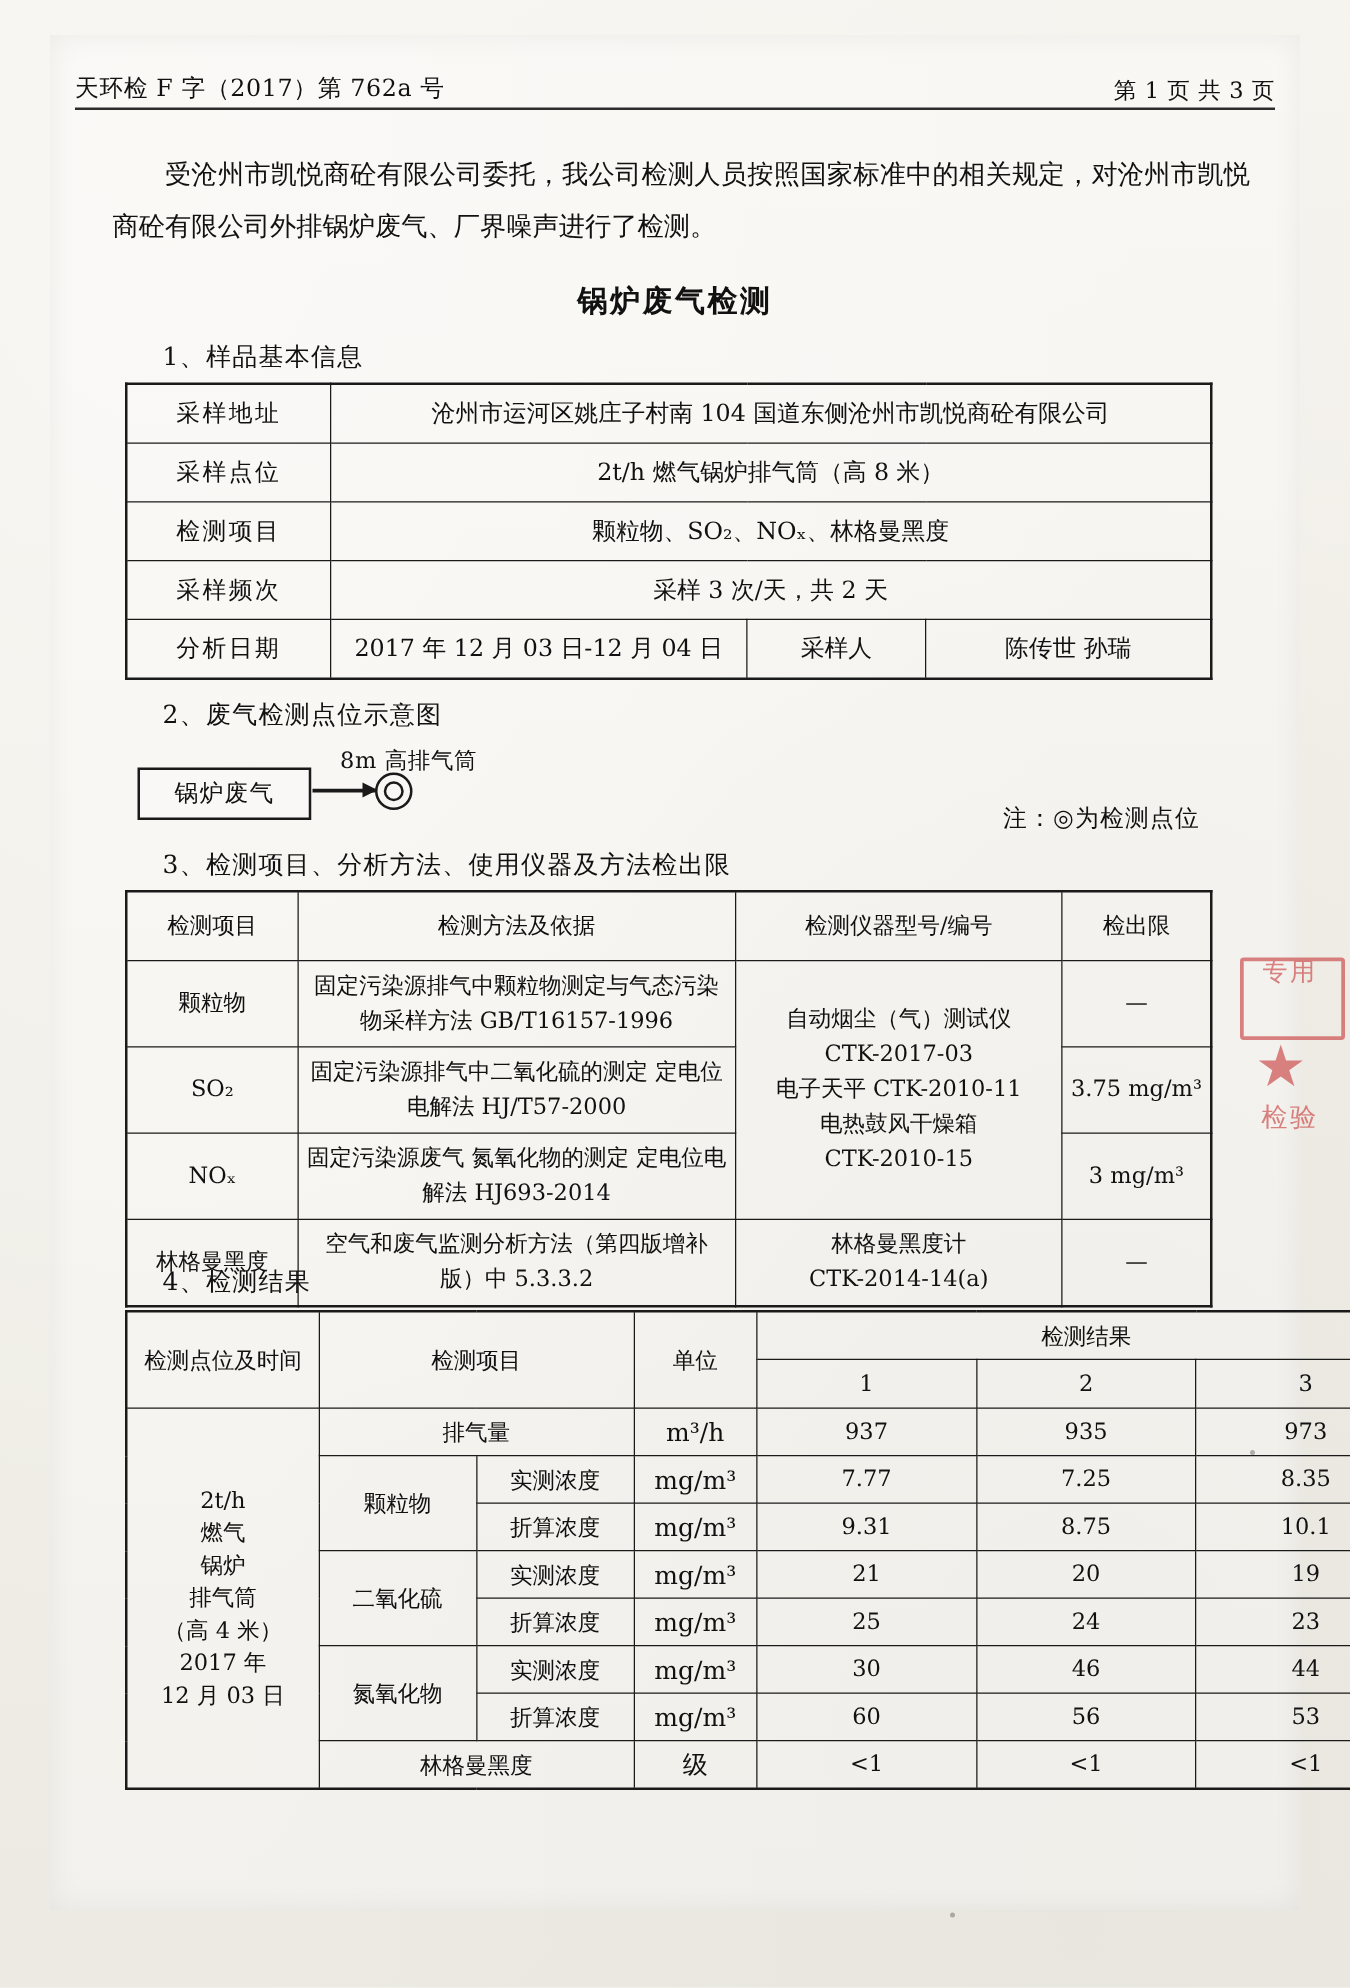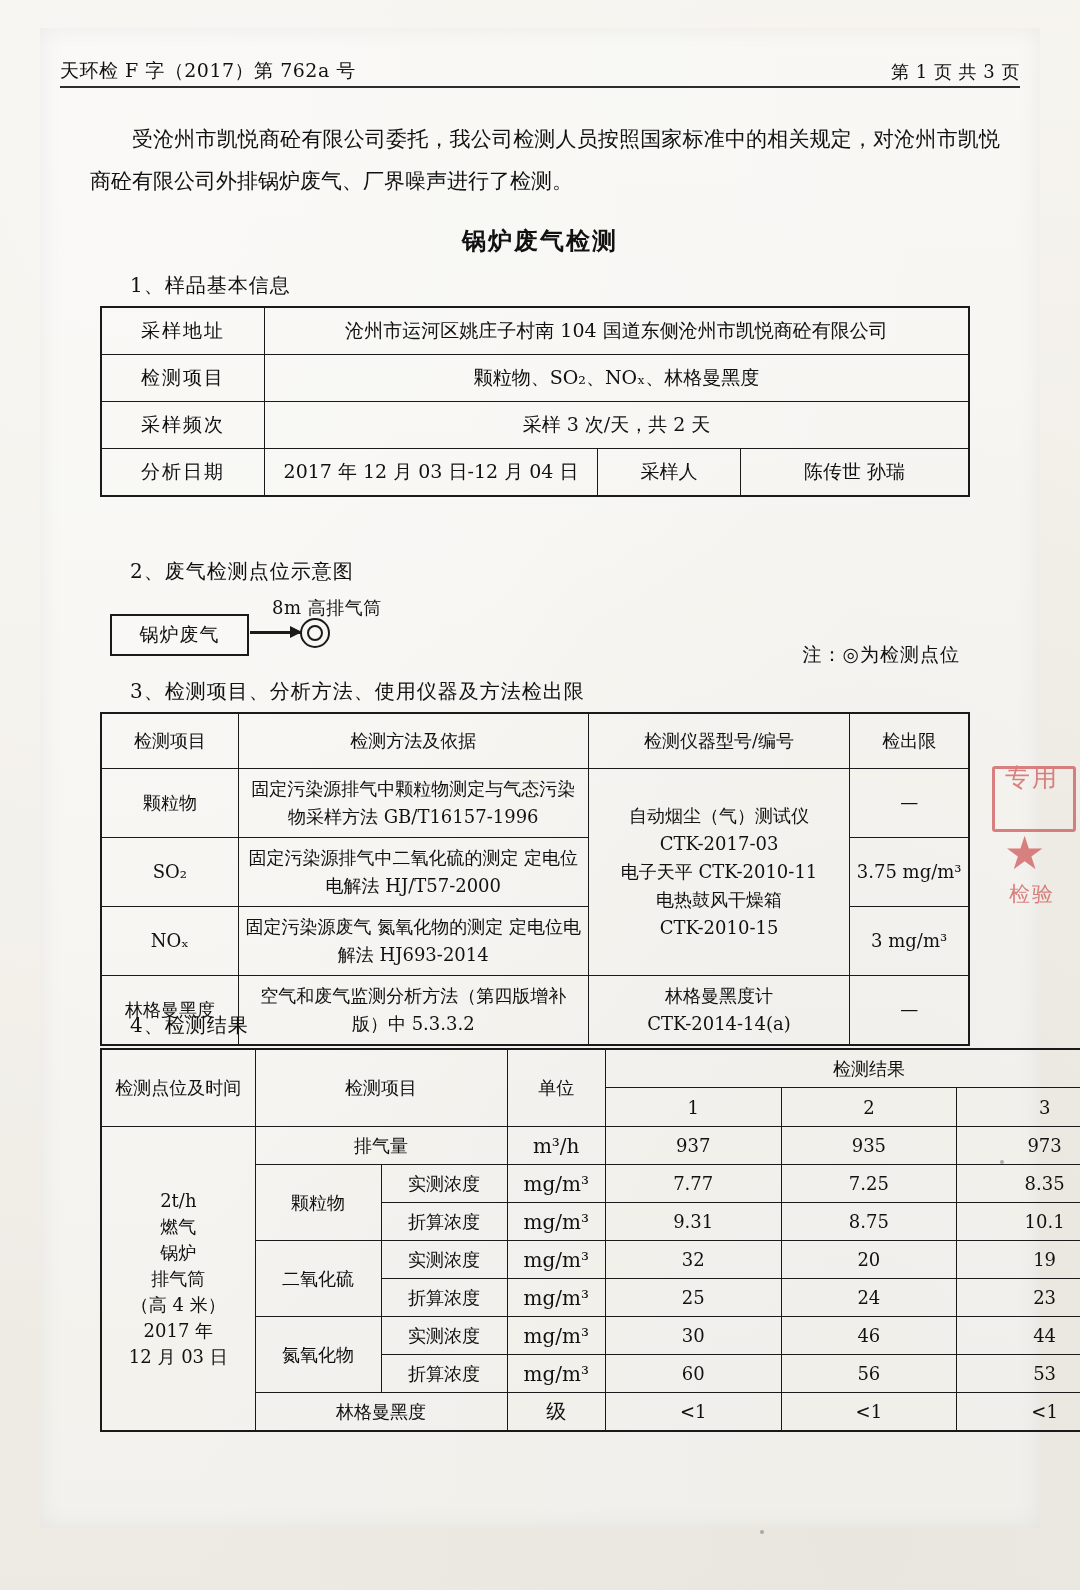--- a/index.html
+++ b/index.html
@@ -109,21 +109,21 @@
   }
   .stamp .sq {
     position:absolute; left:6px; top:6px; width:78px; height:60px;
     border:3px solid #c83c3c; border-radius:3px;
   }
   .stamp .star {
     position:absolute; left:18px; top:70px; font-size:46px; color:#c83c3c; line-height:46px;
   }
   .stamp .txt {
     position:absolute; left:6px; top:4px; width:80px; color:#c83c3c;
-    font-size:25px; line-height:28px; letter-spacing:2px; text-align:center;font-family:Liberation Serif, serif;
+    font-size:20px; line-height:28px; letter-spacing:2px; text-align:center;font-family:Liberation Serif, serif;
   }
   .stamp .txt2 {
     position:absolute; left:6px; top:120px; width:80px; color:#c83c3c;
     font-size:21px; line-height:28px; letter-spacing:2px; text-align:center;
   }
   .speck{ position:absolute; width:4px; height:4px; background:#6a6a6a; border-radius:50%; opacity:.5;}
 </style>
 </head>
 <body>
 
@@ -142,20 +142,24 @@
 
   <div class="doc-title">锅炉废气检测</div>
 
   <div class="sec-title" style="left:130px; top:272px;">1、样品基本信息</div>
 
   <table class="tbl t1">
     <tbody>
         <tr>
       <td class="lbl">采样地址</td>
       <td colspan="3">沧州市运河区姚庄子村南 104 国道东侧沧州市凯悦商砼有限公司</td>
+    </tr>
+    <tr>
+      <td class="lbl">采样点位</td>
+      <td colspan="3">2t/h 燃气锅炉排气筒（高 8 米）</td>
     </tr>
     <tr>
       <td class="lbl">检测项目</td>
       <td colspan="3">颗粒物、SO₂、NOₓ、林格曼黑度</td>
     </tr>
     <tr>
       <td class="lbl">采样频次</td>
       <td colspan="3">采样 3 次/天，共 2 天</td>
     </tr>
     <tr>
@@ -267,21 +271,21 @@
       <td class="unit">mg/m³</td>
       <td>9.31</td>
       <td>8.75</td>
       <td>10.1</td>
     </tr>
 
     <tr>
       <td rowspan="2">二氧化硫</td>
       <td>实测浓度</td>
       <td class="unit">mg/m³</td>
-      <td>32</td>
+      <td>21</td>
       <td>20</td>
       <td>19</td>
     </tr>
     <tr>
       <td>折算浓度</td>
       <td class="unit">mg/m³</td>
       <td>25</td>
       <td>24</td>
       <td>23</td>
     </tr>

